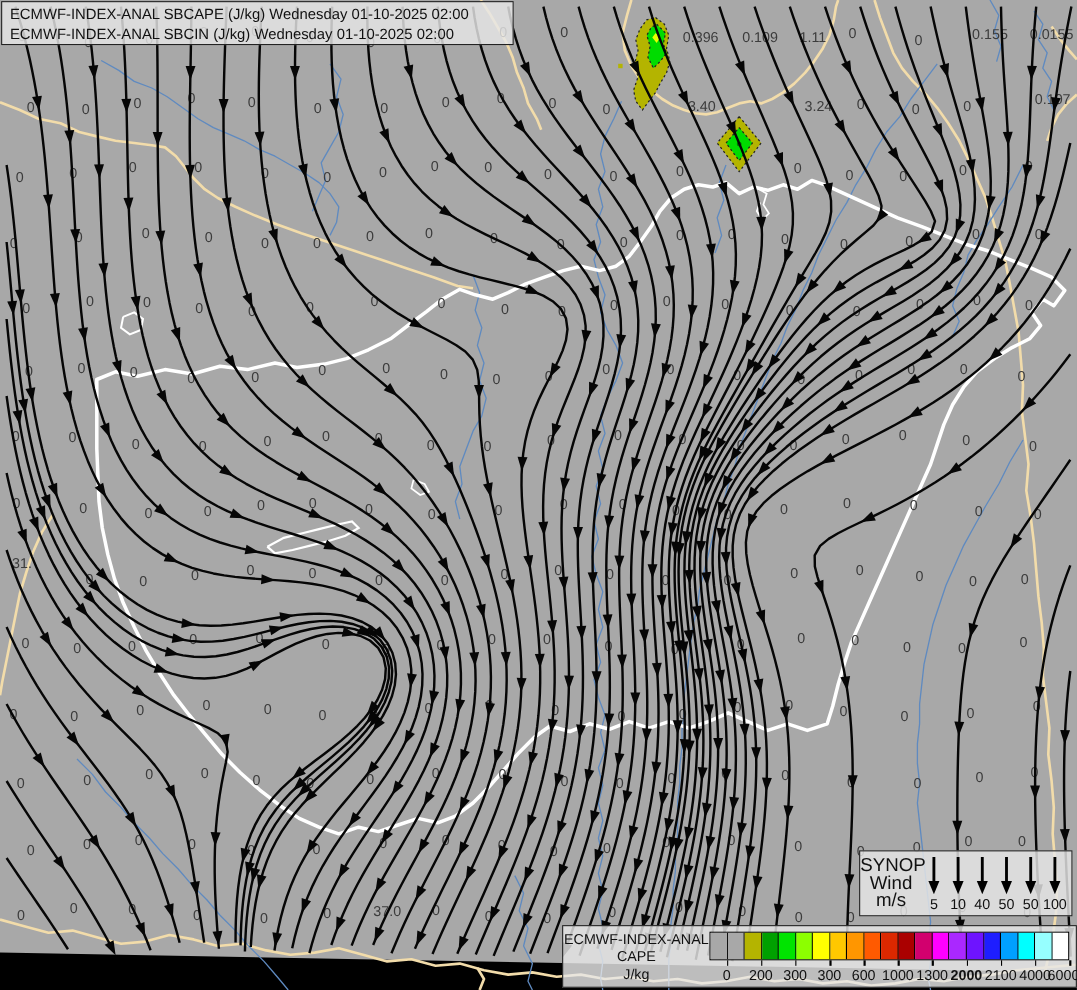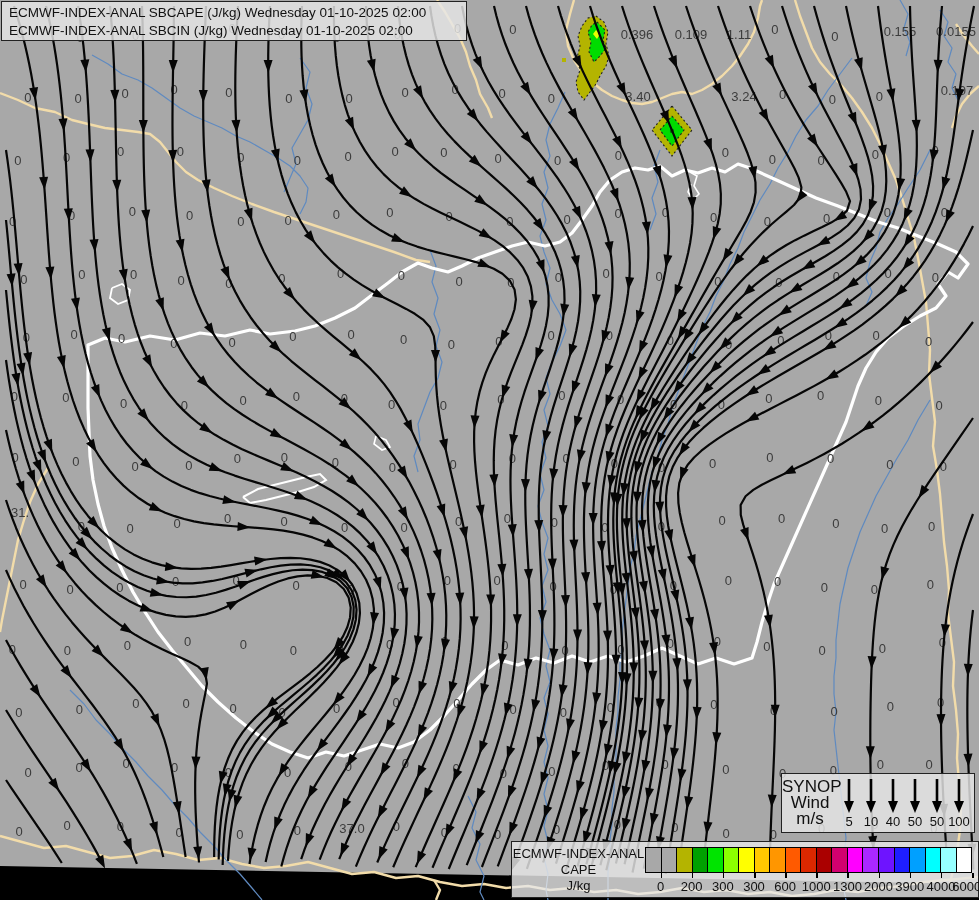--- a/index.html
+++ b/index.html
@@ -878,22 +878,22 @@
         <div class="cl-ticklabel" style="left: 210.857px;">300</div>
         <div class="cl-tick" style="left: 242px;"></div>
         <div class="cl-ticklabel" style="left: 242px;">300</div>
         <div class="cl-tick" style="left: 273.143px;"></div>
         <div class="cl-ticklabel" style="left: 273.143px;">600</div>
         <div class="cl-tick" style="left: 304.286px;"></div>
         <div class="cl-ticklabel" style="left: 304.286px;">1000</div>
         <div class="cl-tick" style="left: 335.429px;"></div>
         <div class="cl-ticklabel" style="left: 335.429px;">1300</div>
         <div class="cl-tick" style="left: 366.571px;"></div>
-        <div class="cl-ticklabel" style="left: 366.571px;">2000</div>
+        <div class="cl-ticklabel" style="left: 366.571px; font-weight: bold;">2000</div>
         <div class="cl-tick" style="left: 397.714px;"></div>
-        <div class="cl-ticklabel" style="left: 397.714px;">3900</div>
+        <div class="cl-ticklabel" style="left: 397.714px;">2100</div>
         <div class="cl-tick" style="left: 428.857px;"></div>
         <div class="cl-ticklabel" style="left: 407px; margin-left: 22px;">4000</div>
         <div class="cl-tick" style="left: 460px;"></div>
         <div class="cl-ticklabel" style="left: 460px; transform: translateX(-68%);">6000</div>
       </div>
   </div>
 </div>
 
 </body></html>

